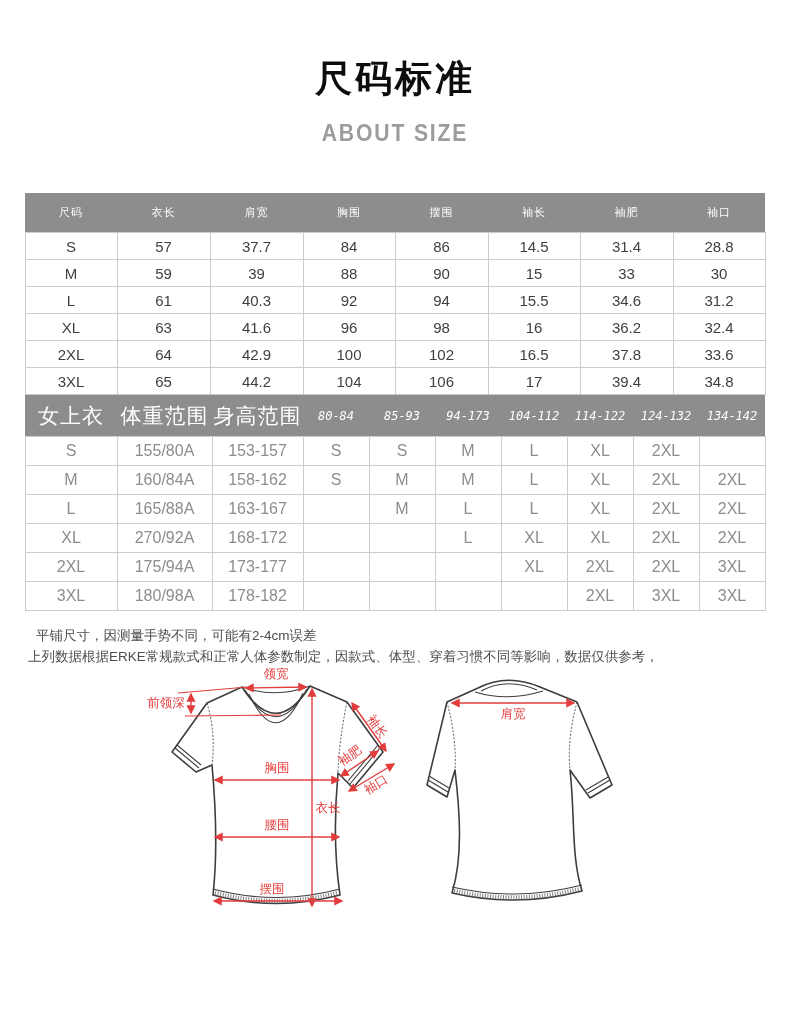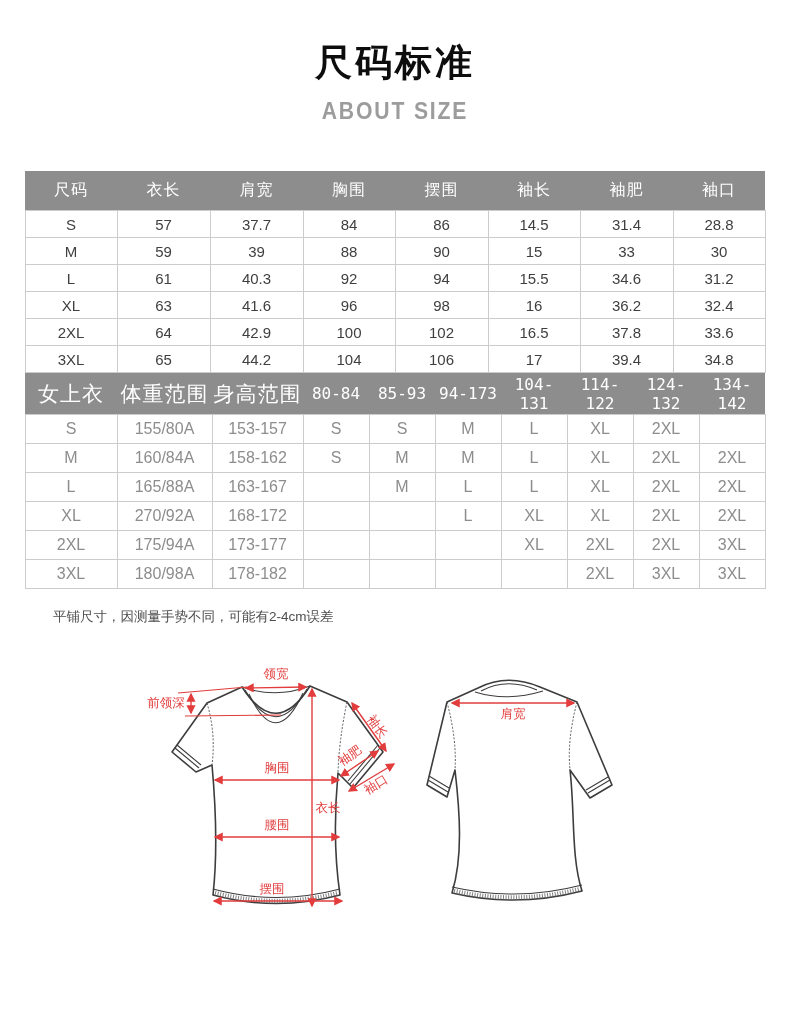--- a/index.html
+++ b/index.html
@@ -1,31 +1,31 @@
 <!DOCTYPE html>
 <html><head>
 <meta charset="utf-8">
 <style>
   html,body{margin:0;padding:0;background:#fff;}
   body{width:790px;height:1032px;position:relative;font-family:"Liberation Sans","DejaVu Sans",sans-serif;overflow:hidden;}
   .hdr{text-align:center;padding-top:38px;}
-  .title{font-size:37px;font-weight:700;letter-spacing:3px;color:#0d0d0d;margin:0;}
+  .title{font-size:37px;font-weight:700;letter-spacing:3px;color:#0d0d0d;margin:16px;}
   .subtitle{font-size:23px;font-weight:600;letter-spacing:2px;color:#9c9c9c;margin-top:10px;transform:scaleX(.92);}
   table{width:740px;margin:0 auto;border-collapse:collapse;table-layout:fixed;}
   #sizeTable{margin-top:46px;}
   th{background:#8d8d8d;color:#ffffff;font-weight:400;border:none;text-align:center;}
   td{border:1px solid #cccccc;text-align:center;background:#fff;}
-  #sizeTable th{height:37px;font-size:16px;letter-spacing:1px;}
+  #sizeTable th{height:37px;font-size:11px;letter-spacing:1px;}
   #sizeTable td{height:24px;font-size:15px;color:#3f3f3f;}
   #fitTable th{height:39px;}
   #fitTable th.cjk{font-size:21px;letter-spacing:1px;}
-  #fitTable th.num{font-size:16px;font-family:"DejaVu Sans Mono","Liberation Mono",monospace;}
+  #fitTable th.num{font-size:12px;font-family:"DejaVu Sans Mono","Liberation Mono",monospace;font-style:italic;}
   #fitTable td{height:26px;font-size:16px;color:#8d8d8d;}
   .notes{margin:14px 0 0 28px;font-size:13.5px;color:#4d4d4d;line-height:21px;}
-  .notes p{margin:17px;}
+  .notes p{margin:0;}
   .notes p.ind{padding-left:8px;}
   #diagram{position:absolute;left:0;top:645px;}
   .oline{fill:#ffffff;stroke:#3d3d3d;stroke-width:1.6;stroke-linejoin:round;}
   .det{fill:none;stroke:#3d3d3d;stroke-width:1.1;}
   .seam{fill:none;stroke:#5a5a5a;stroke-width:1;stroke-dasharray:2 1.6;}
   .hatch{fill:none;stroke:#6a6a6a;stroke-width:4.5;stroke-dasharray:1 1.6;opacity:.85;}
   .meas{stroke:#e23c3c;stroke-width:1.4;fill:none;marker-start:url(#arr);marker-end:url(#arr);}
   .tick{stroke:#e23c3c;stroke-width:1.2;fill:none;}
   .rlabel{fill:#e23c3c;font-size:12.5px;font-family:"Liberation Serif","DejaVu Serif",serif;text-anchor:middle;}
 </style>
@@ -138,21 +138,21 @@
       <col style="width:66px">
   </colgroup>
   <thead>
     <tr>
       <th class="cjk">女上衣</th>
       <th class="cjk">体重范围</th>
       <th class="cjk">身高范围</th>
       <th class="num">80-84</th>
       <th class="num">85-93</th>
       <th class="num">94-173</th>
-      <th class="num">104-131</th>
+      <th class="num">104-112</th>
       <th class="num">114-122</th>
       <th class="num">124-132</th>
       <th class="num">134-142</th>
     </tr>
   </thead>
   <tbody>
       <tr>
         <td>S</td>
         <td>155/80A</td>
         <td>153-157</td>
@@ -222,20 +222,21 @@
         <td></td>
         <td>2XL</td>
         <td>3XL</td>
         <td>3XL</td>
       </tr>
     </tbody>
 </table>
 
 <div class="notes">
   <p class="ind">平铺尺寸，因测量手势不同，可能有2-4cm误差</p>
+  <p>上列数据根据ERKE常规款式和正常人体参数制定，因款式、体型、穿着习惯不同等影响，数据仅供参考，</p>
 </div>
 
 <svg id="diagram" width="790" height="290" viewBox="0 0 790 290" xmlns="http://www.w3.org/2000/svg">
   <defs>
     <marker id="arr" viewBox="0 0 10 10" refX="8.5" refY="5" markerWidth="6.5" markerHeight="6.5" orient="auto-start-reverse">
       <path d="M0,0 L10,5 L0,10 z" fill="#e23c3c"></path>
     </marker>
   </defs>
 
   <g>

